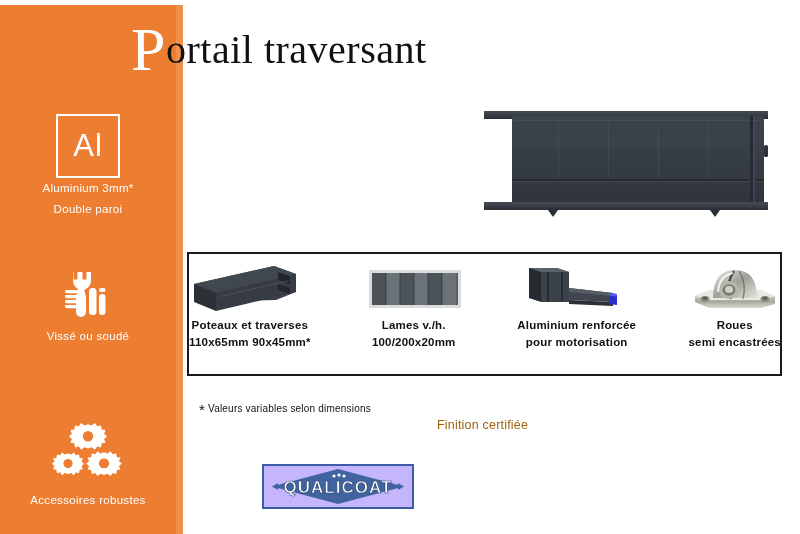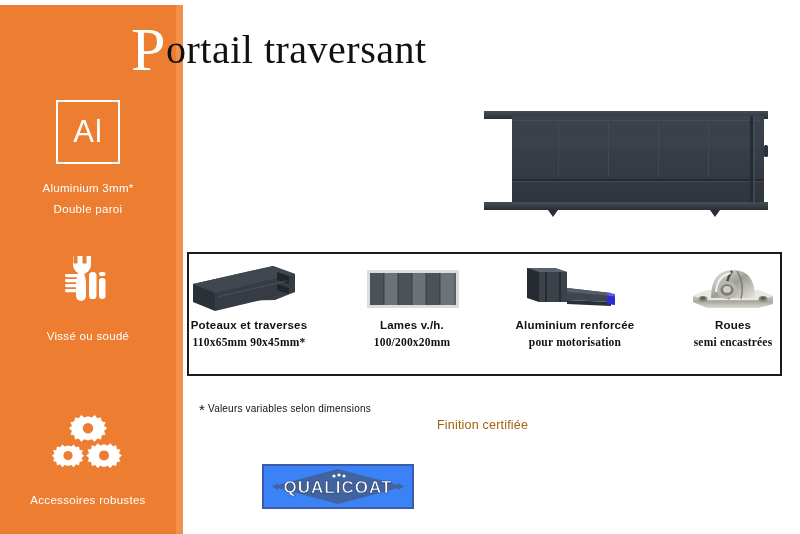--- a/index.html
+++ b/index.html
@@ -38,21 +38,21 @@
   }
 
   .feature {
     position: absolute;
     left: 0;
     width: 176px;
     text-align: center;
   }
   .feature-icon {
     display: flex;
-    align-items: flex-start;
+    align-items: flex-end;
     justify-content: center;
     height: 78px;
   }
   .feature-label {
     font-size: 11.5px;
     letter-spacing: .3px;
     line-height: 21px;
     color: #ffffff;
     white-space: nowrap;
   }
@@ -140,21 +140,20 @@
     letter-spacing: .2px;
   }
   .spec-t2 {
     font-size: 11.5px;
     font-weight: bold;
     color: #111111;
     margin-top: 5px;
     white-space: nowrap;
     text-align: center;
     letter-spacing: .2px;
-    font-family: Liberation Serif, serif;
   }
 
   
   .footnote {
     position: absolute;
     left: 202px;
     top: 398px;
     font-size: 10px;
     color: #111111;
     letter-spacing: .2px;
@@ -179,21 +178,21 @@
   }
 
   
   .logo-qualicoat {
     position: absolute;
     left: 262px;
     top: 464px;
     width: 152px;
     height: 45px;
     border: 2px solid #3c5ba8;
-    background: #3b82f6;
+    background: #c4b5fd;
     box-sizing: border-box;
   }
   .logo-qualimarine {
     position: absolute;
     left: 562px;
     top: 468px;
     width: 150px;
     height: 40px;
   }
 </style>

